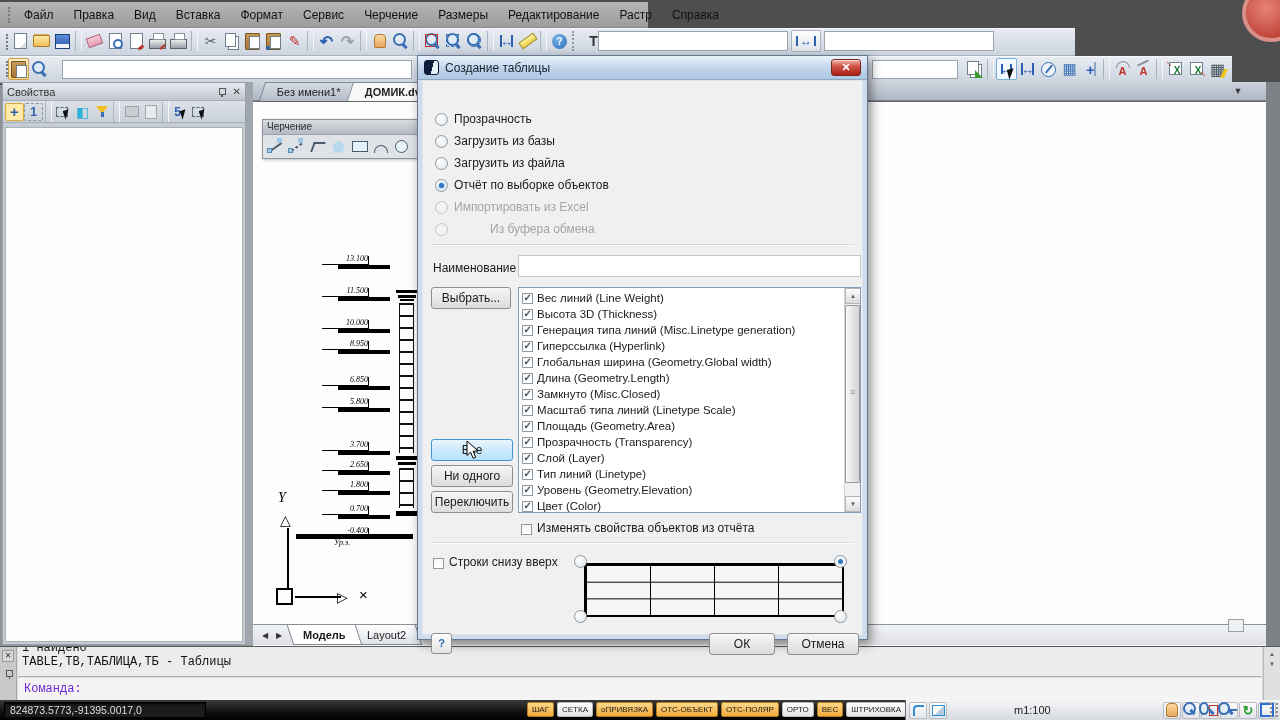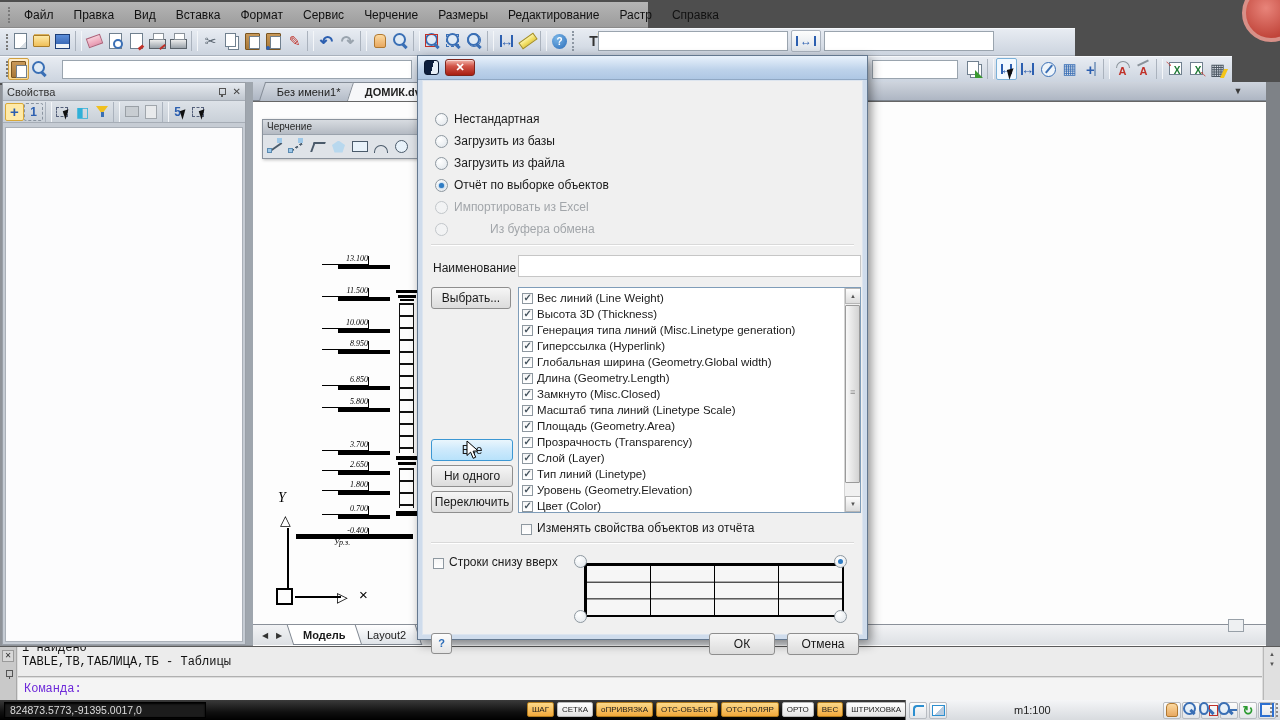--- a/index.html
+++ b/index.html
@@ -594,28 +594,29 @@
     <span class="ucs-vline"></span>
     <span class="ucs-box"></span>
     <span class="ucs-hline"></span>
     <span class="ucs-rar">▷</span>
     <span class="ucs-x">×</span>
   </div>
 
   <div class="abs dialog">
     <div class="dtitle">
       <span class="dlg-ico"></span>
+      <span class="dtitle-t">Создание таблицы</span>
       <span class="dclose">✕</span>
     </div>
     <div class="dbody">
 
       <div id="radios">
           <div class="radio-row" style="top: 30px;">
             <span class="rb"></span>
-            <span class="rl">Нестандартная</span>
+            <span class="rl">Прозрачность</span>
           </div>
           <div class="radio-row" style="top: 52px;">
             <span class="rb"></span>
             <span class="rl">Загрузить из базы</span>
           </div>
           <div class="radio-row" style="top: 74px;">
             <span class="rb"></span>
             <span class="rl">Загрузить из файла</span>
           </div>
           <div class="radio-row on" style="top: 96px;">

